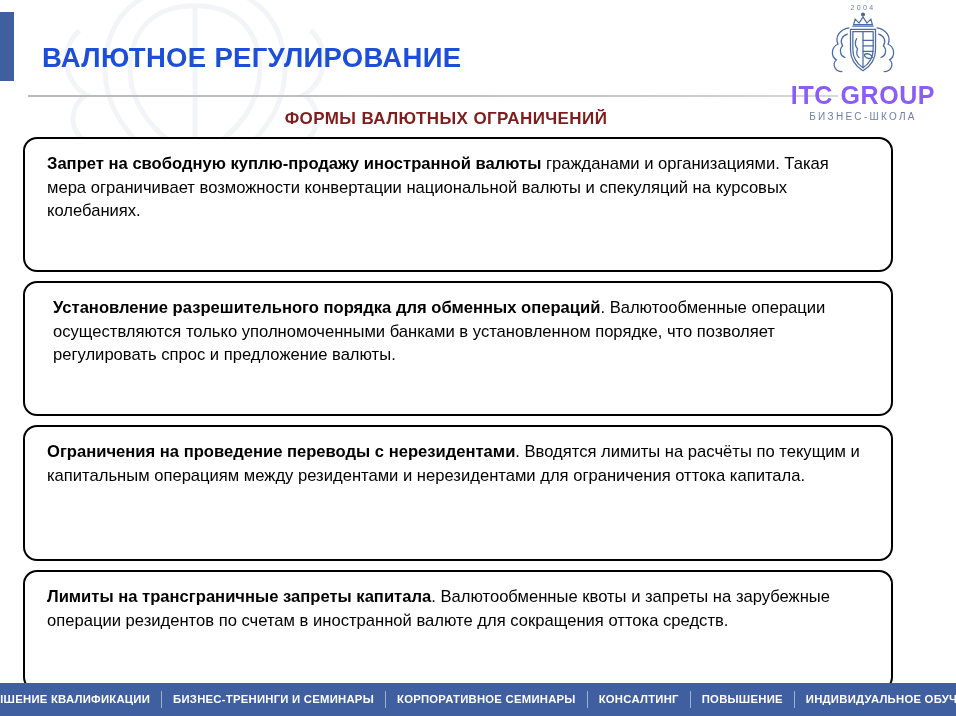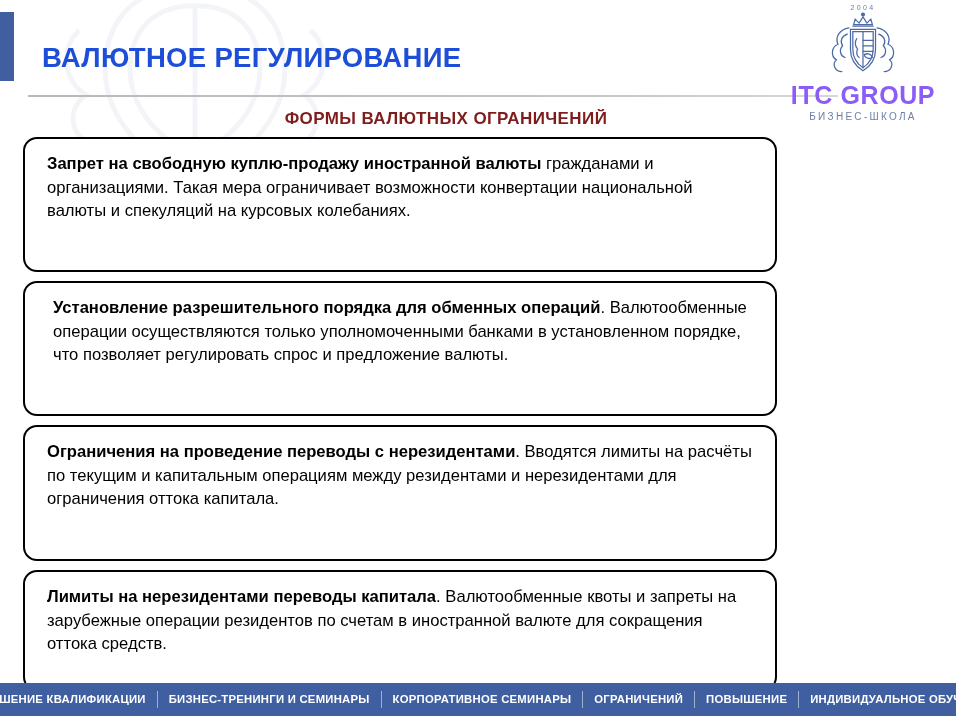--- a/index.html
+++ b/index.html
@@ -109,21 +109,21 @@
     letter-spacing: 2.3px;
     color: #6b7fa8;
     margin-top: 3px;
   }
 
   
   .boxes {
     position: absolute;
     left: 23px;
     top: 137px;
-    width: 754px;
+    width: 870px;
     z-index: 3;
   }
 
   .box {
     border: 2.2px solid #000000;
     border-radius: 14px;
     background: #ffffff;
     padding: 13px 22px 14px 22px;
     margin-bottom: 9px;
   }
@@ -242,33 +242,33 @@
     </div>
 
     <div class="box box-3">
       <p class="box-text">
         <b>Ограничения на проведение переводы с нерезидентами</b><span>. Вводятся лимиты на расчёты по текущим и капитальным операциям между резидентами и нерезидентами для ограничения оттока капитала.</span>
       </p>
     </div>
 
     <div class="box box-4">
       <p class="box-text">
-        <b>Лимиты на нерезидентами переводы капитала</b><span>. Валютообменные квоты и запреты на зарубежные операции резидентов по счетам в иностранной валюте для сокращения оттока средств.</span>
+        <b>Лимиты на трансграничные запреты капитала</b><span>. Валютообменные квоты и запреты на зарубежные операции резидентов по счетам в иностранной валюте для сокращения оттока средств.</span>
       </p>
     </div>
 
   </div>
 
   <div class="footer">
     <div class="footer-item">ПОВЫШЕНИЕ КВАЛИФИКАЦИИ</div>
     <div class="footer-sep"></div>
     <div class="footer-item">БИЗНЕС-ТРЕНИНГИ И СЕМИНАРЫ</div>
     <div class="footer-sep"></div>
     <div class="footer-item">КОРПОРАТИВНОЕ СЕМИНАРЫ</div>
     <div class="footer-sep"></div>
-    <div class="footer-item">ОГРАНИЧЕНИЙ</div>
+    <div class="footer-item">КОНСАЛТИНГ</div>
     <div class="footer-sep"></div>
     <div class="footer-item">ПОВЫШЕНИЕ</div>
     <div class="footer-sep"></div>
     <div class="footer-item">ИНДИВИДУАЛЬНОЕ ОБУЧЕНИЕ</div>
   </div>
 
 </div>
 
 </body></html>

